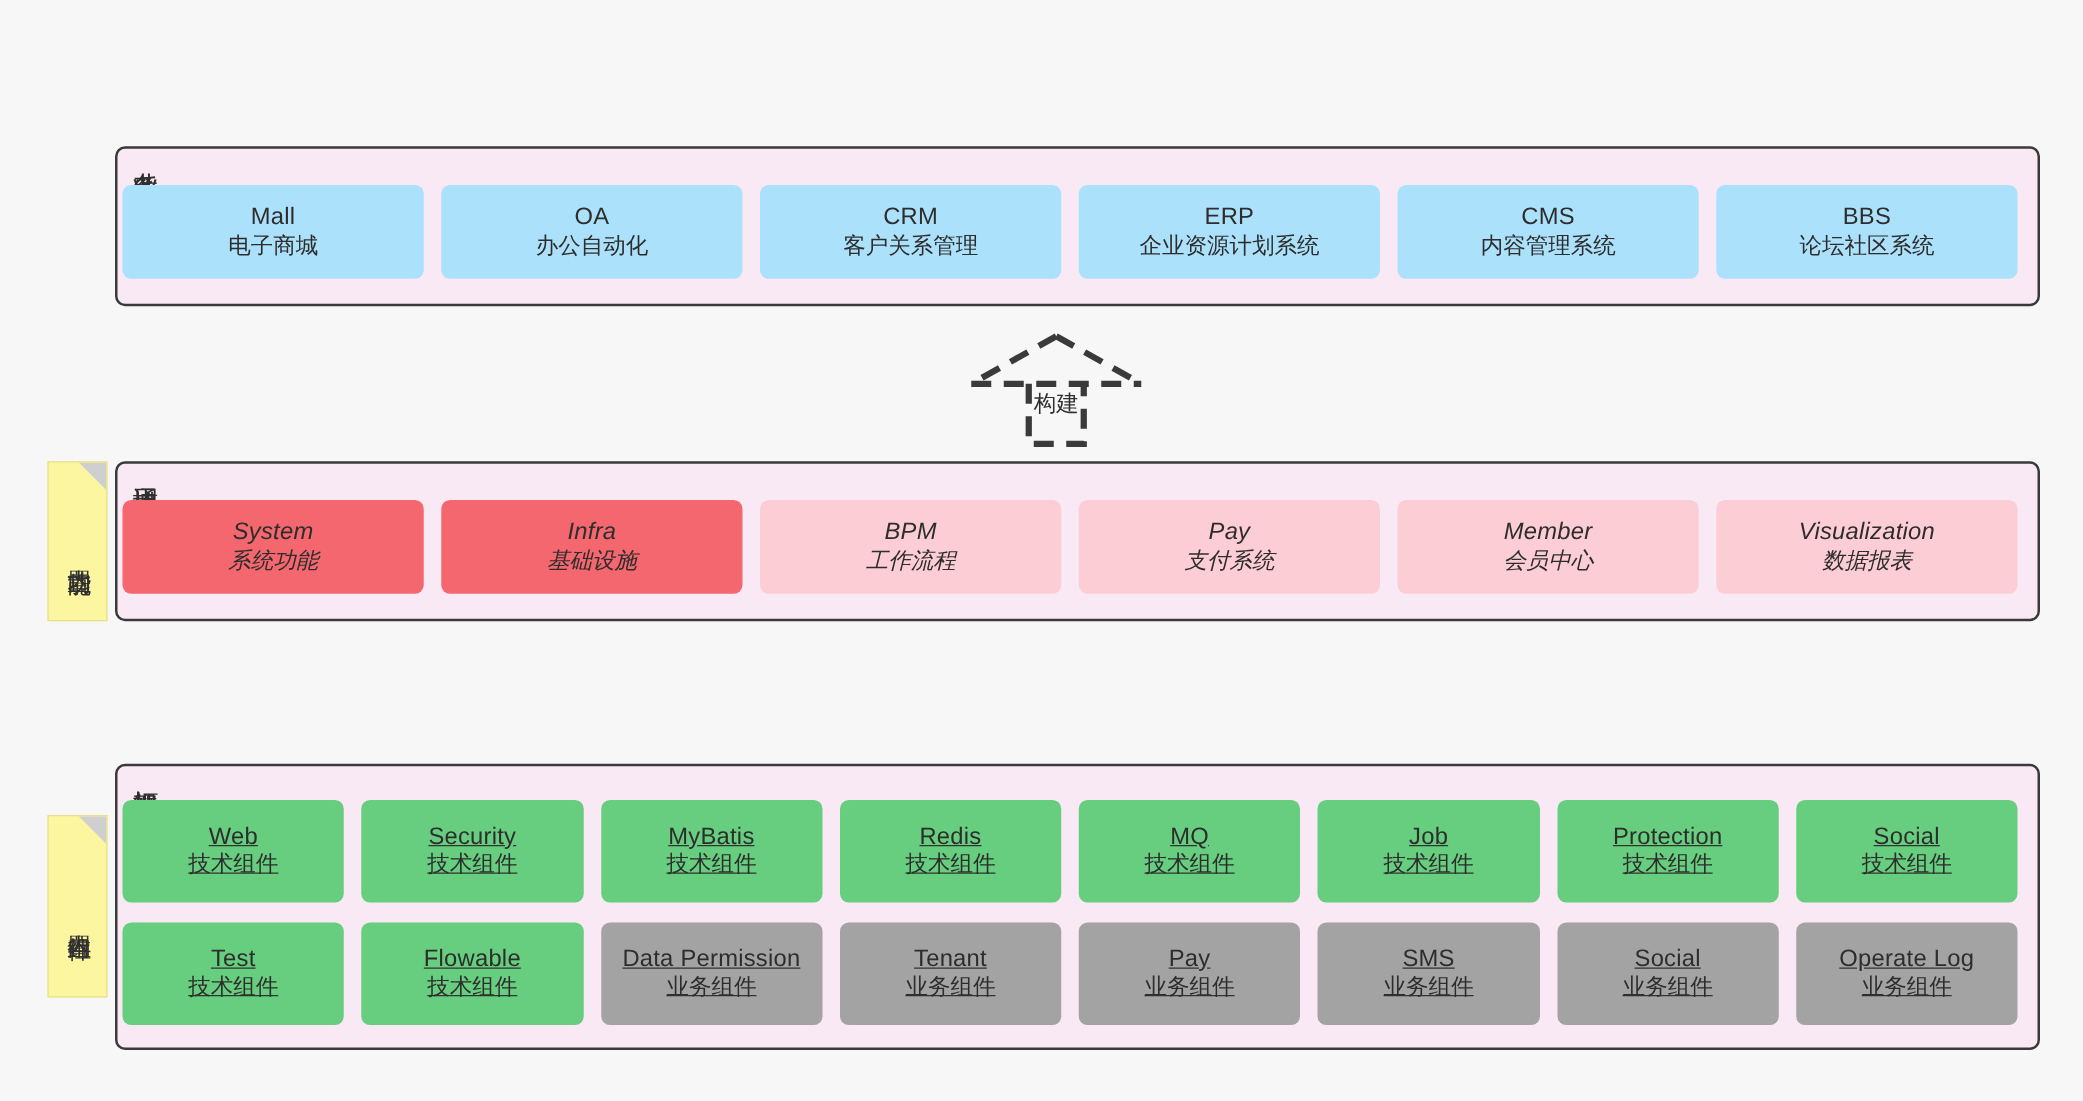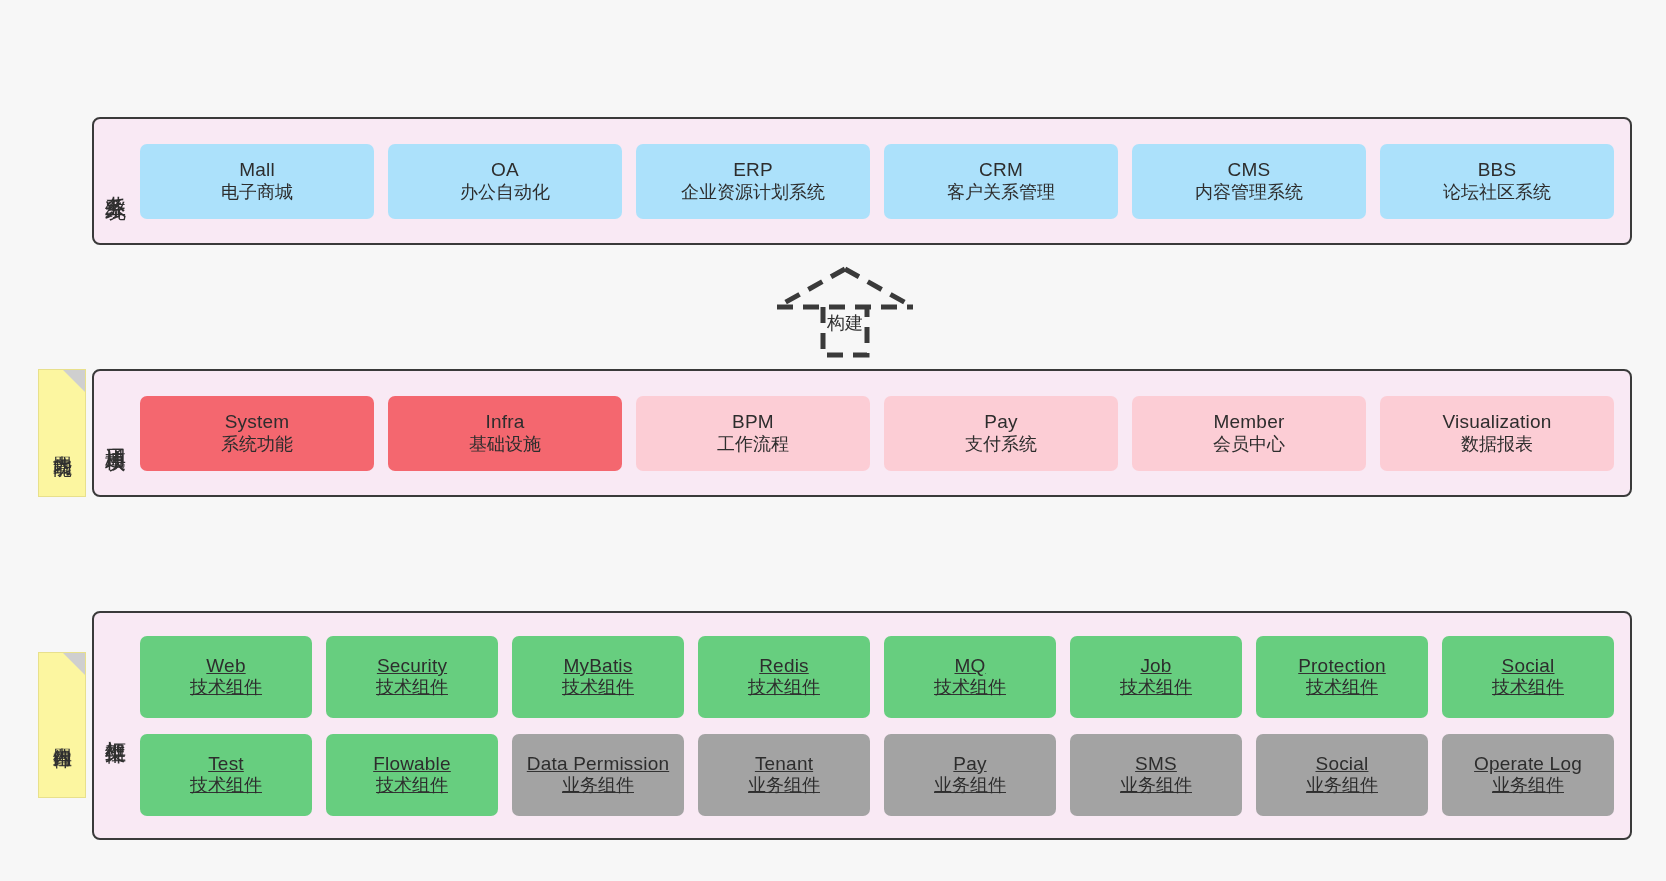--- a/index.html
+++ b/index.html
@@ -24,21 +24,21 @@
   }
 
   
   .layer {
     position: absolute;
     box-sizing: border-box;
     background: #f9e9f4;
     border: 2px solid #3a3a3a;
     border-radius: 8px;
     display: flex;
-    flex-direction: row;
+    flex-direction: column;
     align-items: stretch;
   }
   .layer-title {
     flex: 0 0 auto;
     width: 42px;
     display: flex;
     align-items: center;
     justify-content: center;
     font-size: 21px;
     line-height: 1.18;
@@ -90,21 +90,21 @@
   .c-green-light { background: #a3a3a3; }
 
   
   #layer-business { left: 92px;  top: 117px; width: 1540px; height: 128px; }
   #layer-common   { left: 92px;  top: 369px; width: 1540px; height: 128px; }
   #layer-framework{ left: 92px;  top: 611px; width: 1540px; height: 229px; }
 
   #layer-business  .layer-body { padding-top: 0; }
   #layer-framework .layer-body { gap: 16px; text-decoration: underline; }
   #layer-business  .card { height: 75px; }
-  #layer-common    .card { height: 75px; }
+  #layer-common    .card { height: 75px; font-style: italic; }
   #layer-framework .card { height: 82px; }
 
   
   .note {
     position: absolute;
     box-sizing: border-box;
     width: 48px;
     background: #fcf6a0;
     border: 1px solid #e8e08c;
     display: flex;
@@ -161,26 +161,26 @@
       <div class="row">
         <div class="card c-blue">
           <div class="title-en">Mall</div>
           <div class="title-cn">电子商城</div>
         </div>
         <div class="card c-blue">
           <div class="title-en">OA</div>
           <div class="title-cn">办公自动化</div>
         </div>
         <div class="card c-blue">
+          <div class="title-en">CRM</div>
+          <div class="title-cn">客户关系管理</div>
+        </div>
+        <div class="card c-blue">
           <div class="title-en">ERP</div>
           <div class="title-cn">企业资源计划系统</div>
-        </div>
-        <div class="card c-blue">
-          <div class="title-en">CRM</div>
-          <div class="title-cn">客户关系管理</div>
         </div>
         <div class="card c-blue">
           <div class="title-en">CMS</div>
           <div class="title-cn">内容管理系统</div>
         </div>
         <div class="card c-blue">
           <div class="title-en">BBS</div>
           <div class="title-cn">论坛社区系统</div>
         </div>
       </div>

